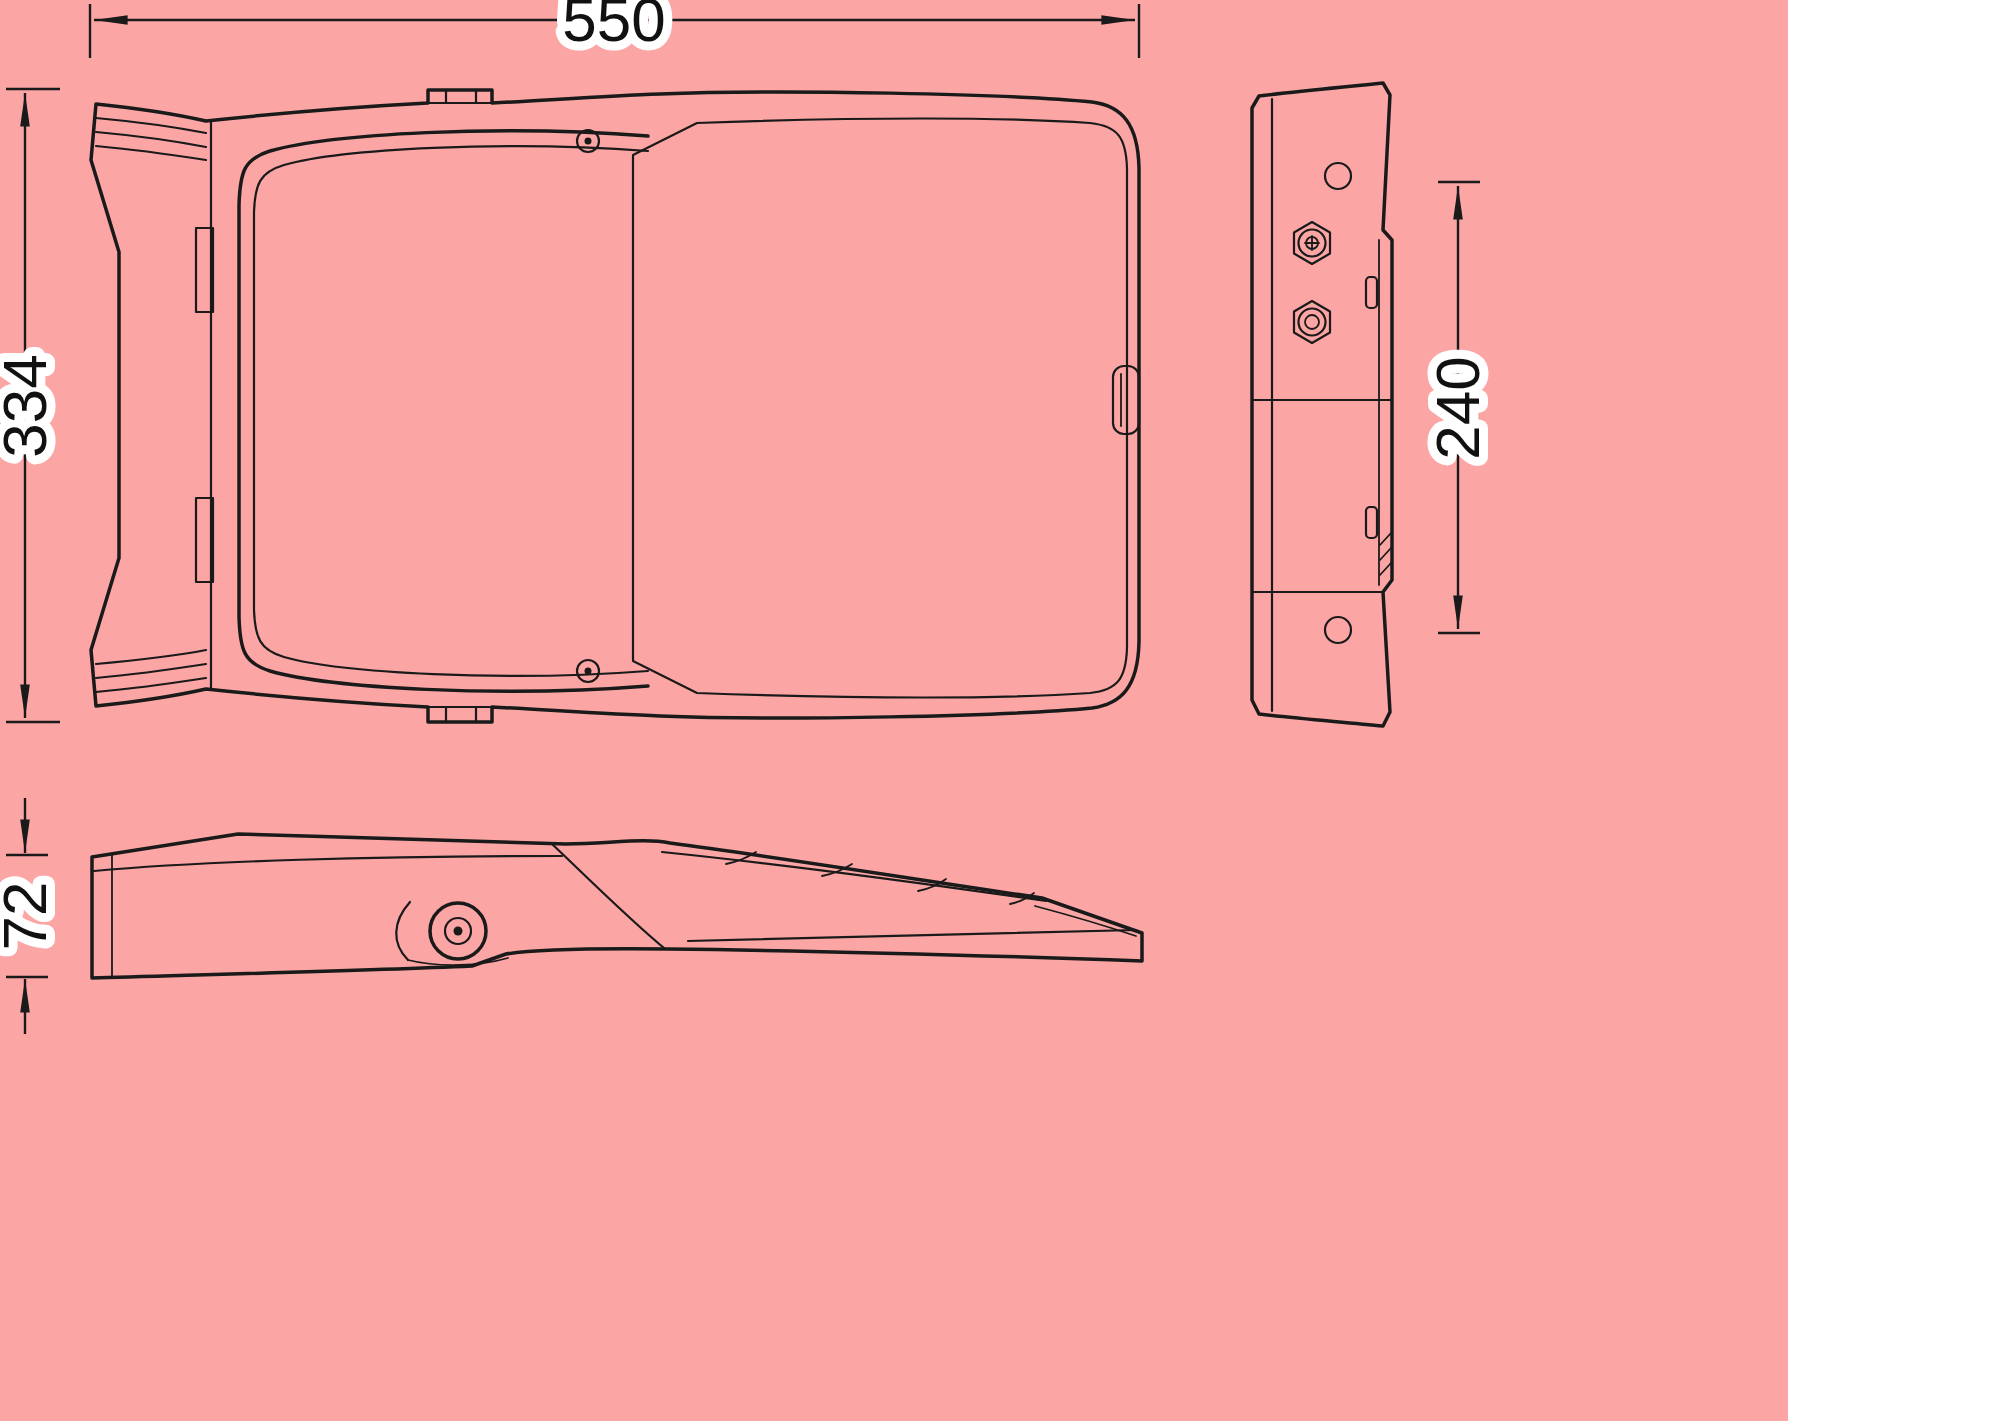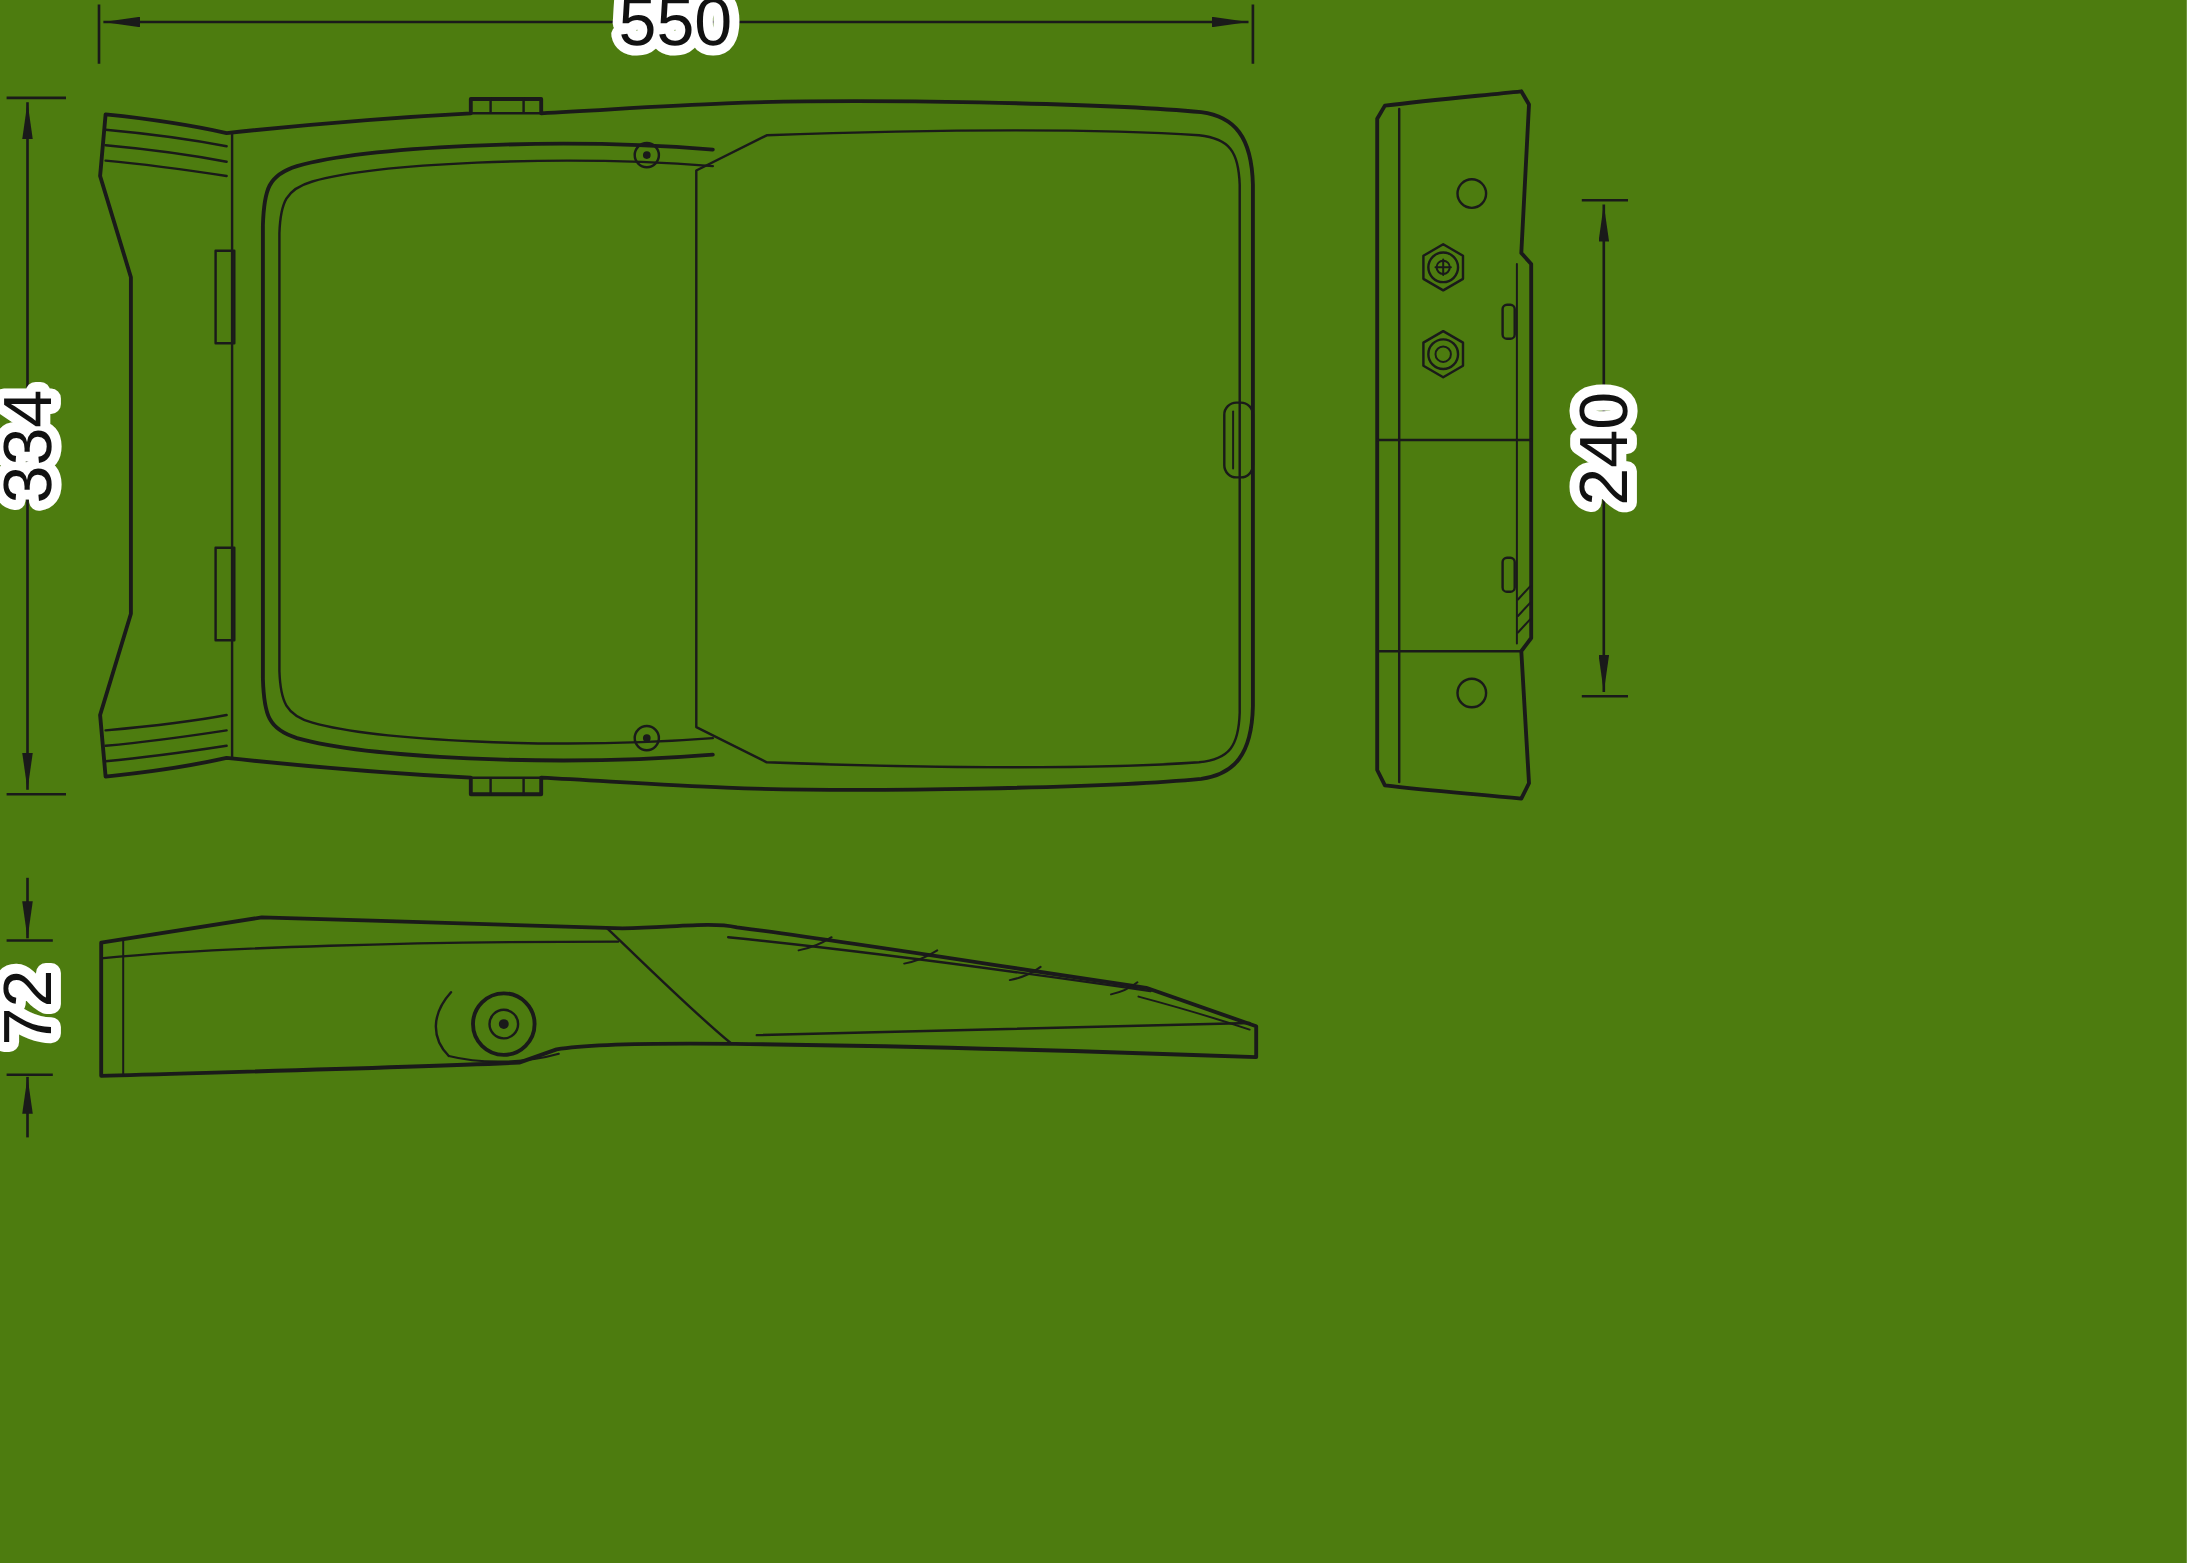--- a/index.html
+++ b/index.html
@@ -1,16 +1,16 @@
 <!DOCTYPE html>
 <html><head>
 <meta charset="utf-8">
 <style>
   html, body { margin: 0; padding: 0; background: #ffffff; }
-  .stage { width: 1988px; height: 1421px; background: #4d7c0f; position: relative; }
+  .stage { width: 1788px; height: 1421px; background: #fca5a5; position: relative; }
   svg { display: block; }
   .outline { fill: none; stroke: #1a1a1a; stroke-width: 3.5; stroke-linejoin: round; stroke-linecap: round; }
   .detail  { fill: none; stroke: #1a1a1a; stroke-width: 2.2; stroke-linejoin: round; stroke-linecap: round; }
   .thin    { fill: none; stroke: #1a1a1a; stroke-width: 1.8; stroke-linejoin: round; stroke-linecap: round; }
   .dim     { fill: none; stroke: #1a1a1a; stroke-width: 2.4; stroke-linecap: butt; }
   .dot     { fill: #1a1a1a; stroke: none; }
   .dim-label {
     font-family: "Liberation Sans", "DejaVu Sans", sans-serif;
     font-size: 62px;
     fill: #111111;

